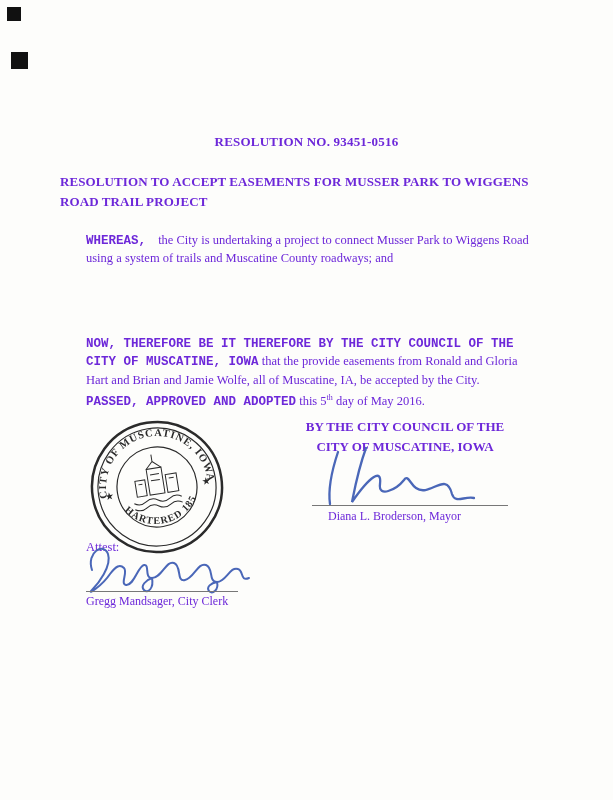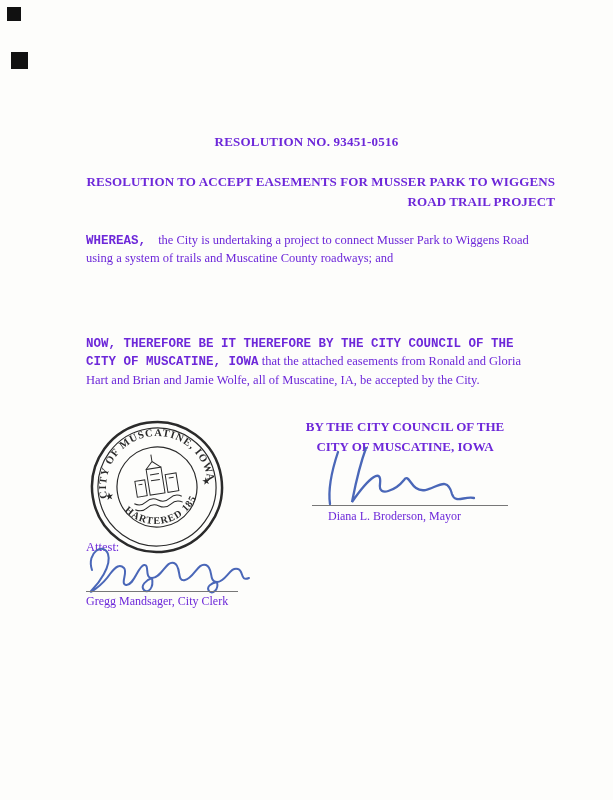--- a/index.html
+++ b/index.html
@@ -17,21 +17,21 @@
   .artifact.a1 { left:7px;  top:7px;  width:14px; height:14px; }
   .artifact.a2 { left:11px; top:52px; width:17px; height:17px; }
 
   .res-no {
     position:absolute; top:134px; left:0; right:0;
     text-align:center; font-weight:bold; font-size:13px;
     letter-spacing:0.2px;
   }
   .doc-title {
     position:absolute; top:172px; left:60px; right:58px;
-    text-align:right; font-weight:bold; font-size:13px;
+    text-align:left; font-weight:bold; font-size:13px;
     line-height:1.55; letter-spacing:0.1px;
   }
   .para {
     position:absolute; left:86px; right:82px;
     font-size:12.5px; line-height:1.38; margin:0;
     text-align:left;
   }
   .p1 { top:232px; }
   .p2 { top:278px; }
   .p3 { top:335px; }
@@ -92,23 +92,26 @@
     <span>RESOLUTION TO ACCEPT EASEMENTS FOR MUSSER PARK TO WIGGENS</span><br>
     <span>ROAD TRAIL PROJECT</span>
   </div>
 
   <p class="para p1">
     <span class="lead gap-lead">WHEREAS,</span><span> the City is undertaking a project to connect Musser Park to Wiggens Road using a system of trails and Muscatine County roadways; and</span>
   </p>
 
 
   <p class="para p3">
-    <span class="lead">NOW, THEREFORE BE IT THEREFORE BY THE CITY COUNCIL OF THE CITY OF MUSCATINE, IOWA</span><span> that the attached easements from Ronald and Gloria Hart and Brian and Jamie Wolfe, all of Muscatine, IA, be accepted by the City.</span>
+    <span class="lead">NOW, THEREFORE BE IT THEREFORE BY THE CITY COUNCIL OF THE CITY OF MUSCATINE, IOWA</span><span> that the provide easements from Ronald and Gloria Hart and Brian and Jamie Wolfe, all of Muscatine, IA, be accepted by the City.</span>
   </p>
 
+  <p class="para p4">
+    <span class="lead">PASSED, APPROVED AND ADOPTED</span><span> this 5</span><sup>th</sup><span> day of May 2016.</span>
+  </p>
 
   <div class="council">
     <span>BY THE CITY COUNCIL OF THE</span><br>
     <span>CITY OF MUSCATINE, IOWA</span>
   </div>
 
   <svg class="seal" width="142" height="142" viewBox="0 0 142 142">
     <defs>
       <path id="arcTop" d="M 20,71 A 51,51 0 0 1 122,71" fill="none"></path>
       <path id="arcBottom" d="M 33,86 A 44,44 0 0 0 109,86" fill="none"></path>

